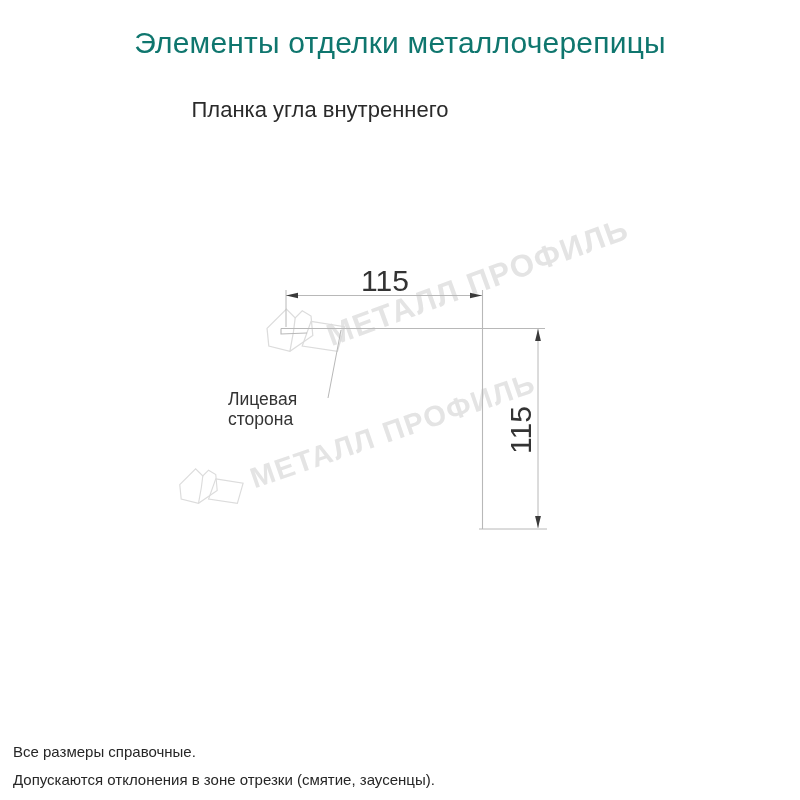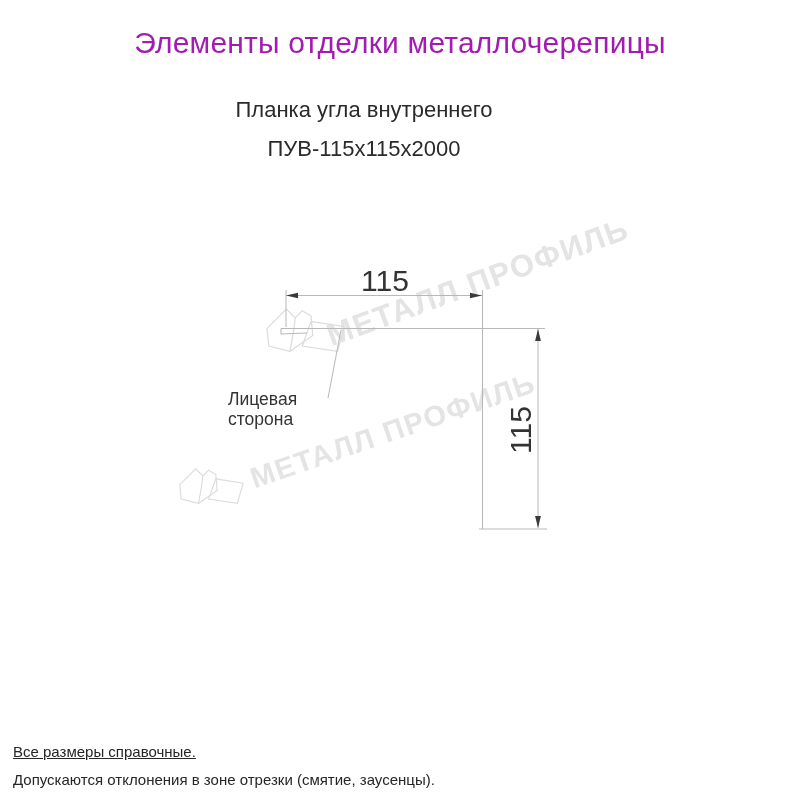--- a/index.html
+++ b/index.html
@@ -3,24 +3,24 @@
 <meta charset="utf-8">
 <style>
   html,body{margin:0;padding:0;background:#ffffff;}
   #page{
     position:relative;width:800px;height:800px;background:#ffffff;overflow:hidden;
     font-family:"Liberation Sans",sans-serif;
   }
   .abs{position:absolute;}
   #title{
     top:26px;left:0;width:800px;text-align:center;
-    font-size:30px;color:#a21caf;letter-spacing:0.2px;white-space:nowrap;
+    font-size:30px;color:#0f766e;letter-spacing:0.2px;white-space:nowrap;
   }
   .subtitle{
-    left:0;width:640px;text-align:center;color:#2a2a2a;white-space:nowrap;padding-left:44px;
+    left:0;width:640px;text-align:center;color:#2a2a2a;white-space:nowrap;
   }
   #subtitle-name{top:97px;font-size:22px;}
   #subtitle-sku{top:136px;font-size:22px;}
   .watermark{
     color:#e4e4e4;font-weight:700;white-space:nowrap;letter-spacing:1.5px;
     transform-origin:0 0;user-select:none;
   }
   #watermark-top{top:320px;left:322px;font-size:31px;transform:rotate(-20deg);}
   #watermark-bottom{top:464px;left:246px;font-size:29px;transform:rotate(-19deg);}
   #diagram-svg{top:0;left:0;}
@@ -30,21 +30,21 @@
   #dim-top{top:264px;left:340px;width:90px;}
   #dim-right{top:414px;left:476px;width:90px;height:32px;line-height:32px;
     transform:rotate(-90deg);transform-origin:center center;}
   #face-label{
     top:389px;left:228px;width:100px;
     font-size:17.5px;line-height:20px;color:#333333;
   }
   .footer-note{
     left:13px;width:700px;font-size:15px;color:#262626;white-space:nowrap;
   }
-  #footer-note1{top:743px;text-decoration:underline;}
+  #footer-note1{top:743px;}
   #footer-note2{top:763px;margin-top:8px;}
 </style>
 </head>
 <body>
 
 <div id="page">
 
   <div id="watermark-top" class="abs watermark">МЕТАЛЛ ПРОФИЛЬ</div>
   <div id="watermark-bottom" class="abs watermark">МЕТАЛЛ ПРОФИЛЬ</div>
 
@@ -78,21 +78,20 @@
     <g fill="#3a3a3a" stroke="none">
       <polygon points="286,295.5 298,292.7 298,298.3"></polygon>
       <polygon points="482,295.5 470,292.7 470,298.3"></polygon>
       <polygon points="538,329 535.1,341 540.9,341"></polygon>
       <polygon points="538,528 535.1,516 540.9,516"></polygon>
     </g>
   </svg>
 
   <div id="title" class="abs">Элементы отделки металлочерепицы</div>
   <div id="subtitle-name" class="abs subtitle">Планка угла внутреннего</div>
-  <div id="subtitle-sku" class="abs subtitle">ПУВ-115х115х2000</div>
 
   <div id="dim-top" class="abs dim-label">115</div>
   <div id="dim-right" class="abs dim-label">115</div>
 
   <div id="face-label" class="abs">
     <div>Лицевая</div>
     <div>сторона</div>
   </div>
 
   <div id="footer-note1" class="abs footer-note">Все размеры справочные.</div>

